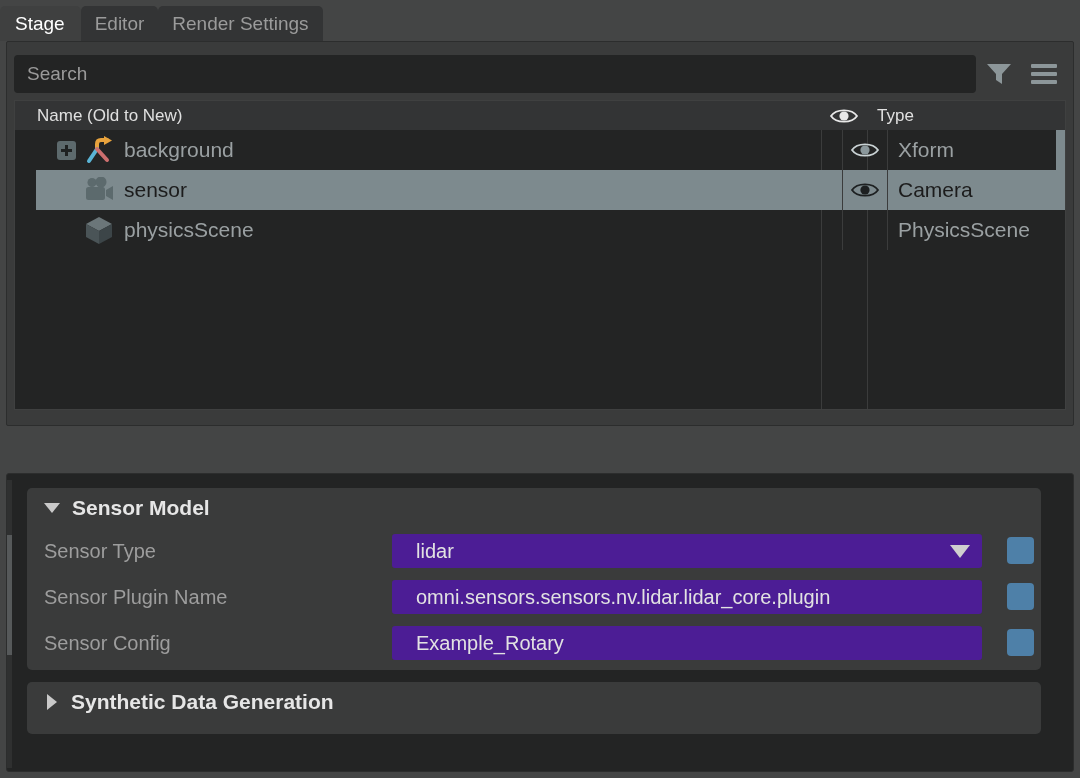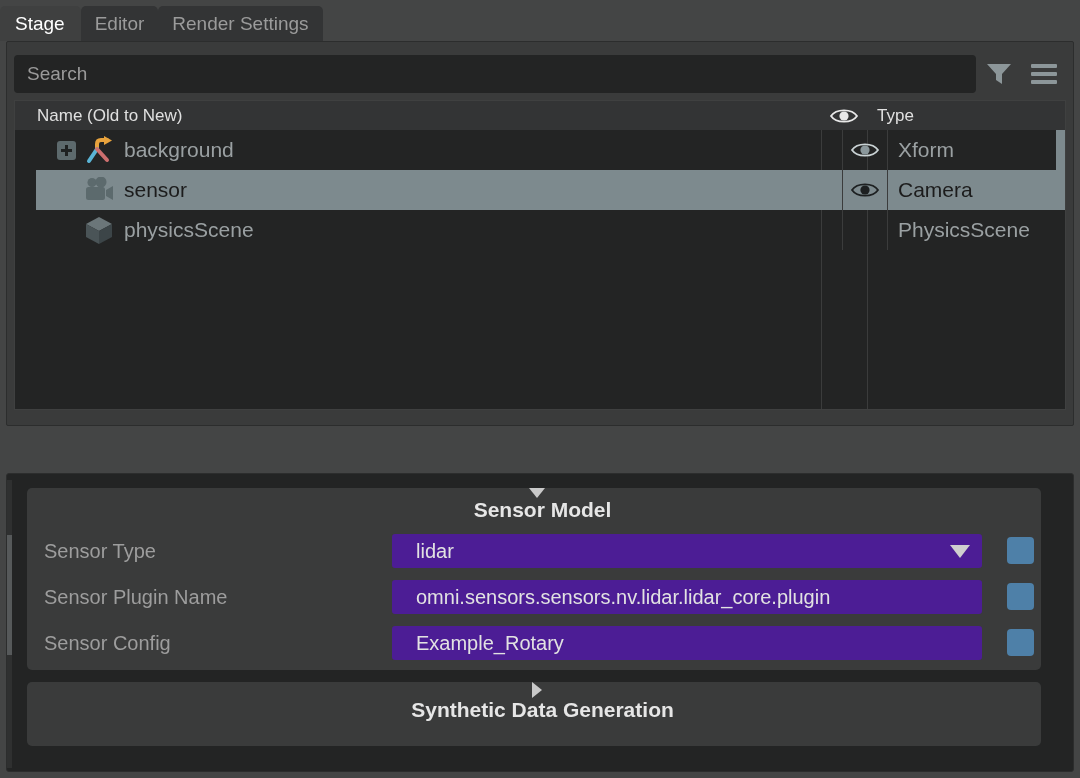--- a/index.html
+++ b/index.html
@@ -134,25 +134,25 @@
   #prop-scrollthumb {
     position:absolute; left:0; top:55px; width:5px; height:120px;
     background:#56595a;
   }
 
   .group {
     position:absolute; left:20px; width:1014px;
     background:#3a3b3b; border-radius:5px;
   }
   #group-sensor-model { top:14px; height:182px; }
-  #group-sdg { top:208px; height:64px; }
+  #group-sdg { top:208px; height:52px; }
 
   .group-head {
     display:flex; align-items:center; height:40px; padding-left:17px;
-    color:#e6e6e6; font-size:21px; font-weight:bold;flex-direction:column;
+    color:#e6e6e6; font-size:21px; font-weight:bold;
   }
   .caret-down {
     width:0;height:0;border-left:8px solid transparent;border-right:8px solid transparent;
     border-top:10px solid #c9c9c9; margin-right:12px;
   }
   .caret-right {
     width:0;height:0;border-top:8px solid transparent;border-bottom:8px solid transparent;
     border-left:10px solid #c9c9c9; margin-right:14px; margin-left:3px;
   }
 

